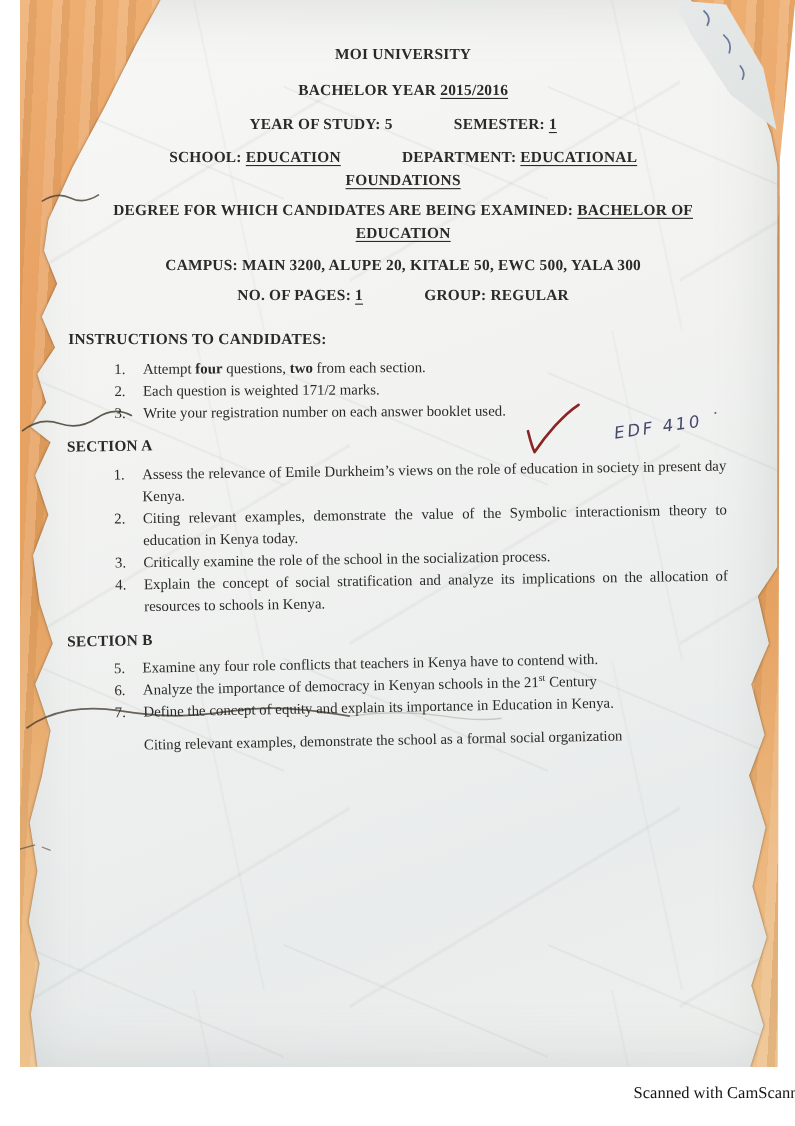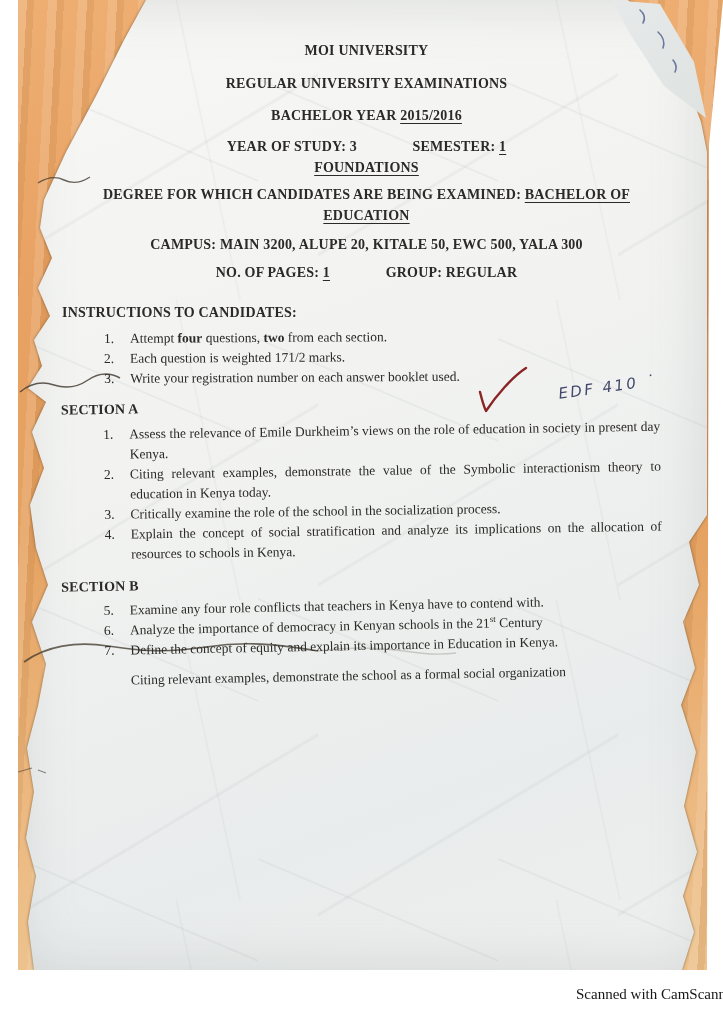--- a/index.html
+++ b/index.html
@@ -91,35 +91,42 @@
       <path d="M20 183 q 14 -9 26 -3 t 26 -3" fill="none" stroke="#473e33" stroke-width="1.4" opacity=".8"></path>
       <path d="M2 392 q 16 -13 34 -7 t 34 -5 t 32 -2" fill="none" stroke="#473e33" stroke-width="1.5" opacity=".85"></path>
       <path d="M6 662 C 28 646 58 641 90 646 S 148 653 188 647 S 258 644 300 651" fill="none" stroke="#473e33" stroke-width="1.6" opacity=".8"></path>
       <path d="M300 651 q 44 -6 86 0 q 30 5 52 2" fill="none" stroke="#473e33" stroke-width="1.3" opacity=".22"></path>
       <path d="M0 772 l 14 -4 M20 770 l 8 3" fill="none" stroke="#473e33" stroke-width="1.2" opacity=".6"></path>
     </svg>
 
     <div class="doc">
       <div class="inner">
         <div class="hl">MOI UNIVERSITY</div>
-        <div class="hl" style="margin-top:12px">REGULAR UNIVERSITY EXAMINATIONS</div>
 
         <div class="hl" style="margin-top:11px">
           <span>BACHELOR YEAR</span> 
           <span class="u">2015/2016</span>
         </div>
 
         <div class="hl" style="margin-top:10px">
-          <span>YEAR OF STUDY: 3</span>
+          <span>YEAR OF STUDY: 5</span>
           <span class="gap-l">
             <span>SEMESTER:</span> 
             <span class="u">1</span>
           </span>
         </div>
 
+        <div class="hl" style="margin-top:9px">
+          <span>SCHOOL:</span> 
+          <span class="u">EDUCATION</span>
+          <span class="gap-l">
+            <span>DEPARTMENT:</span> 
+            <span class="u">EDUCATIONAL</span>
+          </span>
+        </div>
         <div class="hl">
           <span class="u">FOUNDATIONS</span>
         </div>
 
         <div class="hl" style="margin-top:6px">
           <span>DEGREE FOR WHICH CANDIDATES ARE BEING EXAMINED:</span> 
           <span class="u">BACHELOR OF</span>
         </div>
         <div class="hl">
           <span class="u">EDUCATION</span>

